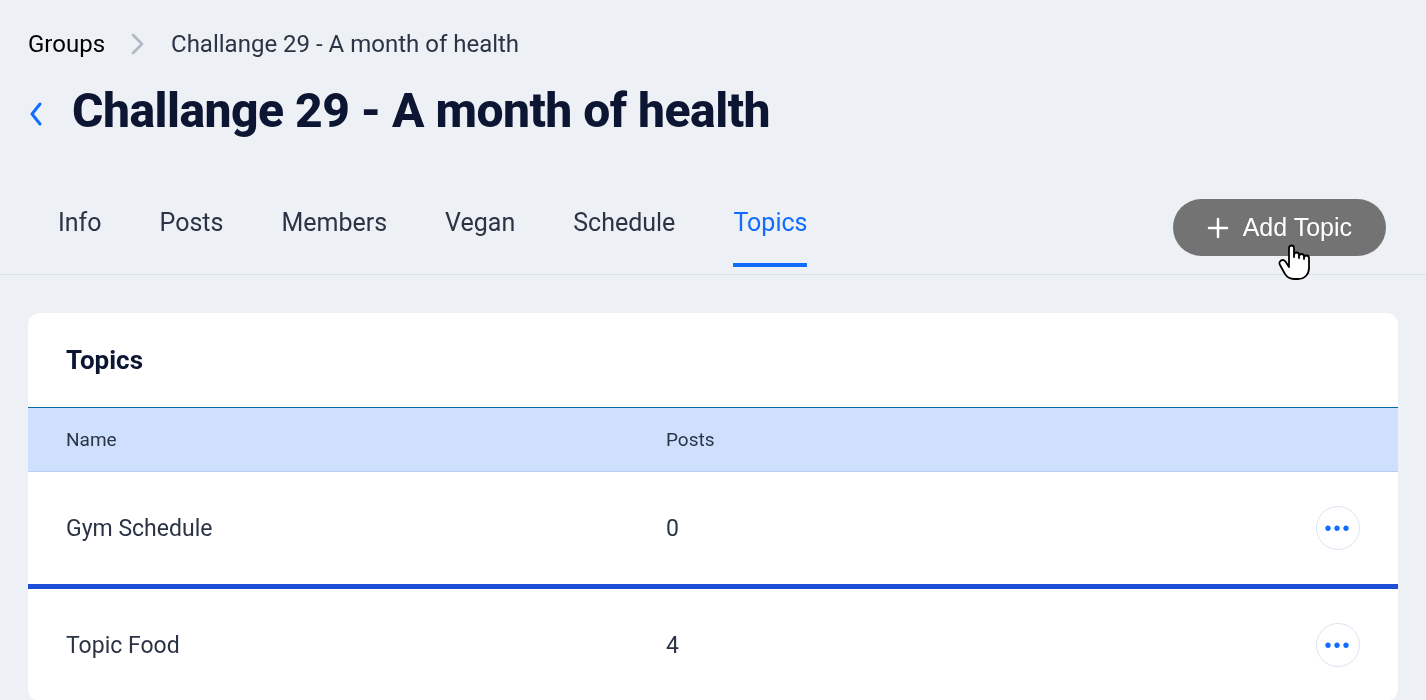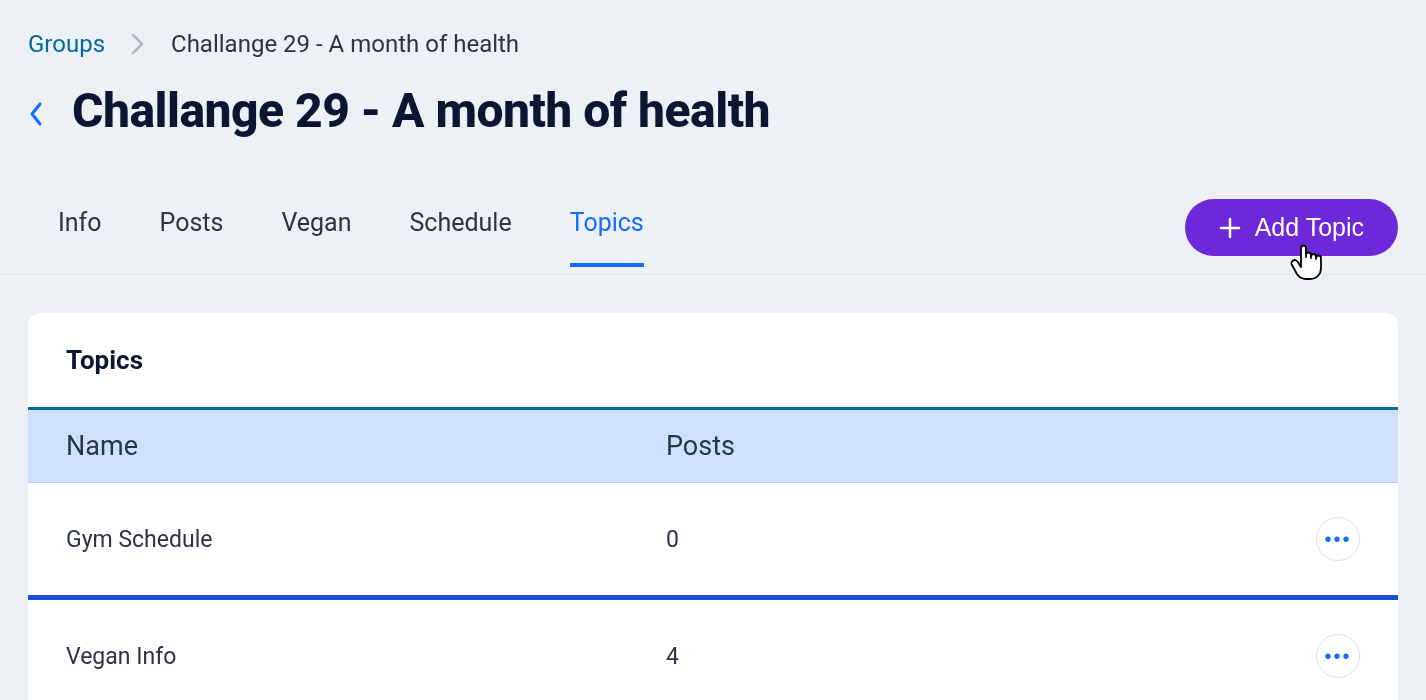--- a/index.html
+++ b/index.html
@@ -16,21 +16,21 @@
     }
     .breadcrumb {
       display: flex;
       align-items: center;
       padding: 30px 28px 0 28px;
       gap: 26px;
       font-size: 24px;
       color: #2B3445;
     }
     .breadcrumb-link {
-      color: #0369a1;
+      color: #000000;
       cursor: pointer;
     }
     .breadcrumb-chevron {
       color: #b0b8c4;
       display: flex;
       align-items: center;
     }
     .breadcrumb-current {
       color: #2B3445;
     }
@@ -50,21 +50,21 @@
     .page-title {
       font-size: 48px;
       font-weight: 800;
       color: #0c1633;
       letter-spacing: -0.5px;
     }
     .tabs-row {
       display: flex;
       align-items: center;
       justify-content: space-between;
-      padding: 60px 28px 0 28px;
+      padding: 60px 40px 0 28px;
       border-bottom: 1px solid #dde3ec;
     }
     .tabs {
       display: flex;
       gap: 58px;
       padding-left: 30px;
     }
     .tab {
       font-size: 25px;
       color: #2B3445;
@@ -74,21 +74,21 @@
       margin-bottom: -1px;
     }
     .tab.active {
       color: #116dff;
       border-bottom-color: #116dff;
     }
     .add-topic-btn {
       display: flex;
       align-items: center;
       gap: 14px;
-      background: #6d28d9;
+      background: #737373;
       color: #fff;
       border: none;
       border-radius: 999px;
       padding: 14px 34px;
       font-size: 25px;
       font-weight: 500;
       cursor: pointer;
       margin-bottom: 18px;
       position: relative;
     }
@@ -111,23 +111,23 @@
     .panel-title {
       font-size: 26px;
       font-weight: 700;
       color: #0c1633;
       padding: 32px 38px 32px 38px;
     }
     .table-header {
       display: flex;
       background: #cfe0ff;
       padding: 20px 38px;
-      font-size: 27px;
-      color: #2B3445;
-      border-top: 3px solid #0369a1;
+      font-size: 19px;
+      color: #2B3445;
+      border-top: 1px solid #0369a1;
       border-bottom: 1px solid #b7cef7;
     }
     .table-row {
       display: flex;
       align-items: center;
       padding: 34px 38px;
       font-size: 23px;
       color: #2B3445;
       border-bottom: 5px solid #1d4ed8;
     }
@@ -179,20 +179,21 @@
         <path d="M12 3 L4 13 L12 23" stroke="#116dff" stroke-width="3" stroke-linecap="round" stroke-linejoin="round"></path>
       </svg>
   </span>
   <h1 class="page-title">Challange 29 - A month of health</h1>
 </div>
 
 <div class="tabs-row">
   <div class="tabs">
     <div class="tab">Info</div>
     <div class="tab">Posts</div>
+    <div class="tab">Members</div>
     <div class="tab">Vegan</div>
     <div class="tab">Schedule</div>
     <div class="tab active">Topics</div>
   </div>
   <button class="add-topic-btn">
     <span class="plus-icon">
       <svg width="22" height="22" viewBox="0 0 22 22">
           <path d="M11 2 V20 M2 11 H20" stroke="#fff" stroke-width="2.5" stroke-linecap="round"></path>
         </svg>
     </span>
@@ -215,21 +216,21 @@
   <div class="table-row">
     <div class="col-name">Gym Schedule</div>
     <div class="col-posts">0</div>
     <div class="col-actions">
       <button class="more-btn">
         <span>•••</span>
       </button>
     </div>
   </div>
   <div class="table-row">
-    <div class="col-name">Vegan Info</div>
+    <div class="col-name">Topic Food</div>
     <div class="col-posts">4</div>
     <div class="col-actions">
       <button class="more-btn">
         <span>•••</span>
       </button>
     </div>
   </div>
 </div>
 
 </body></html>

